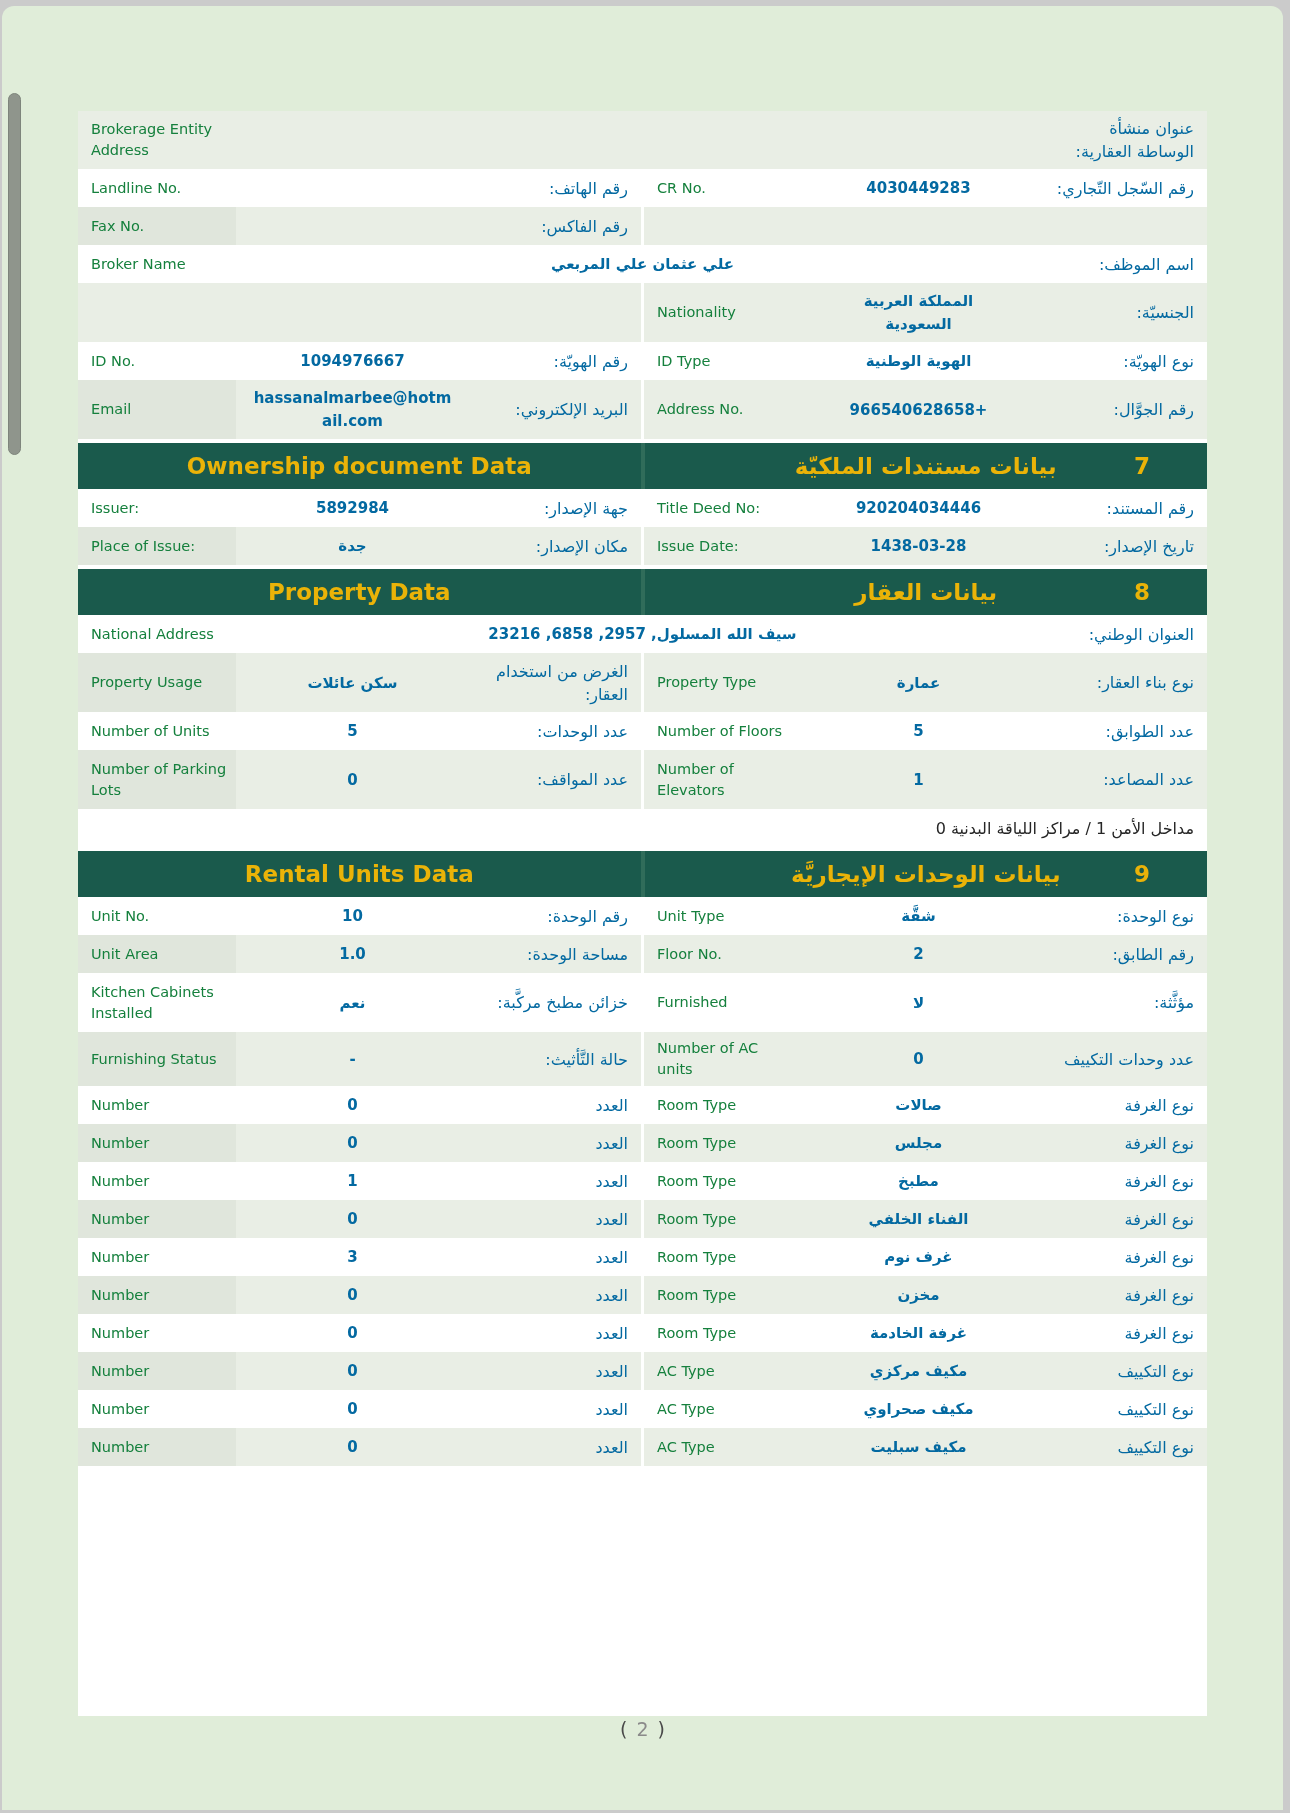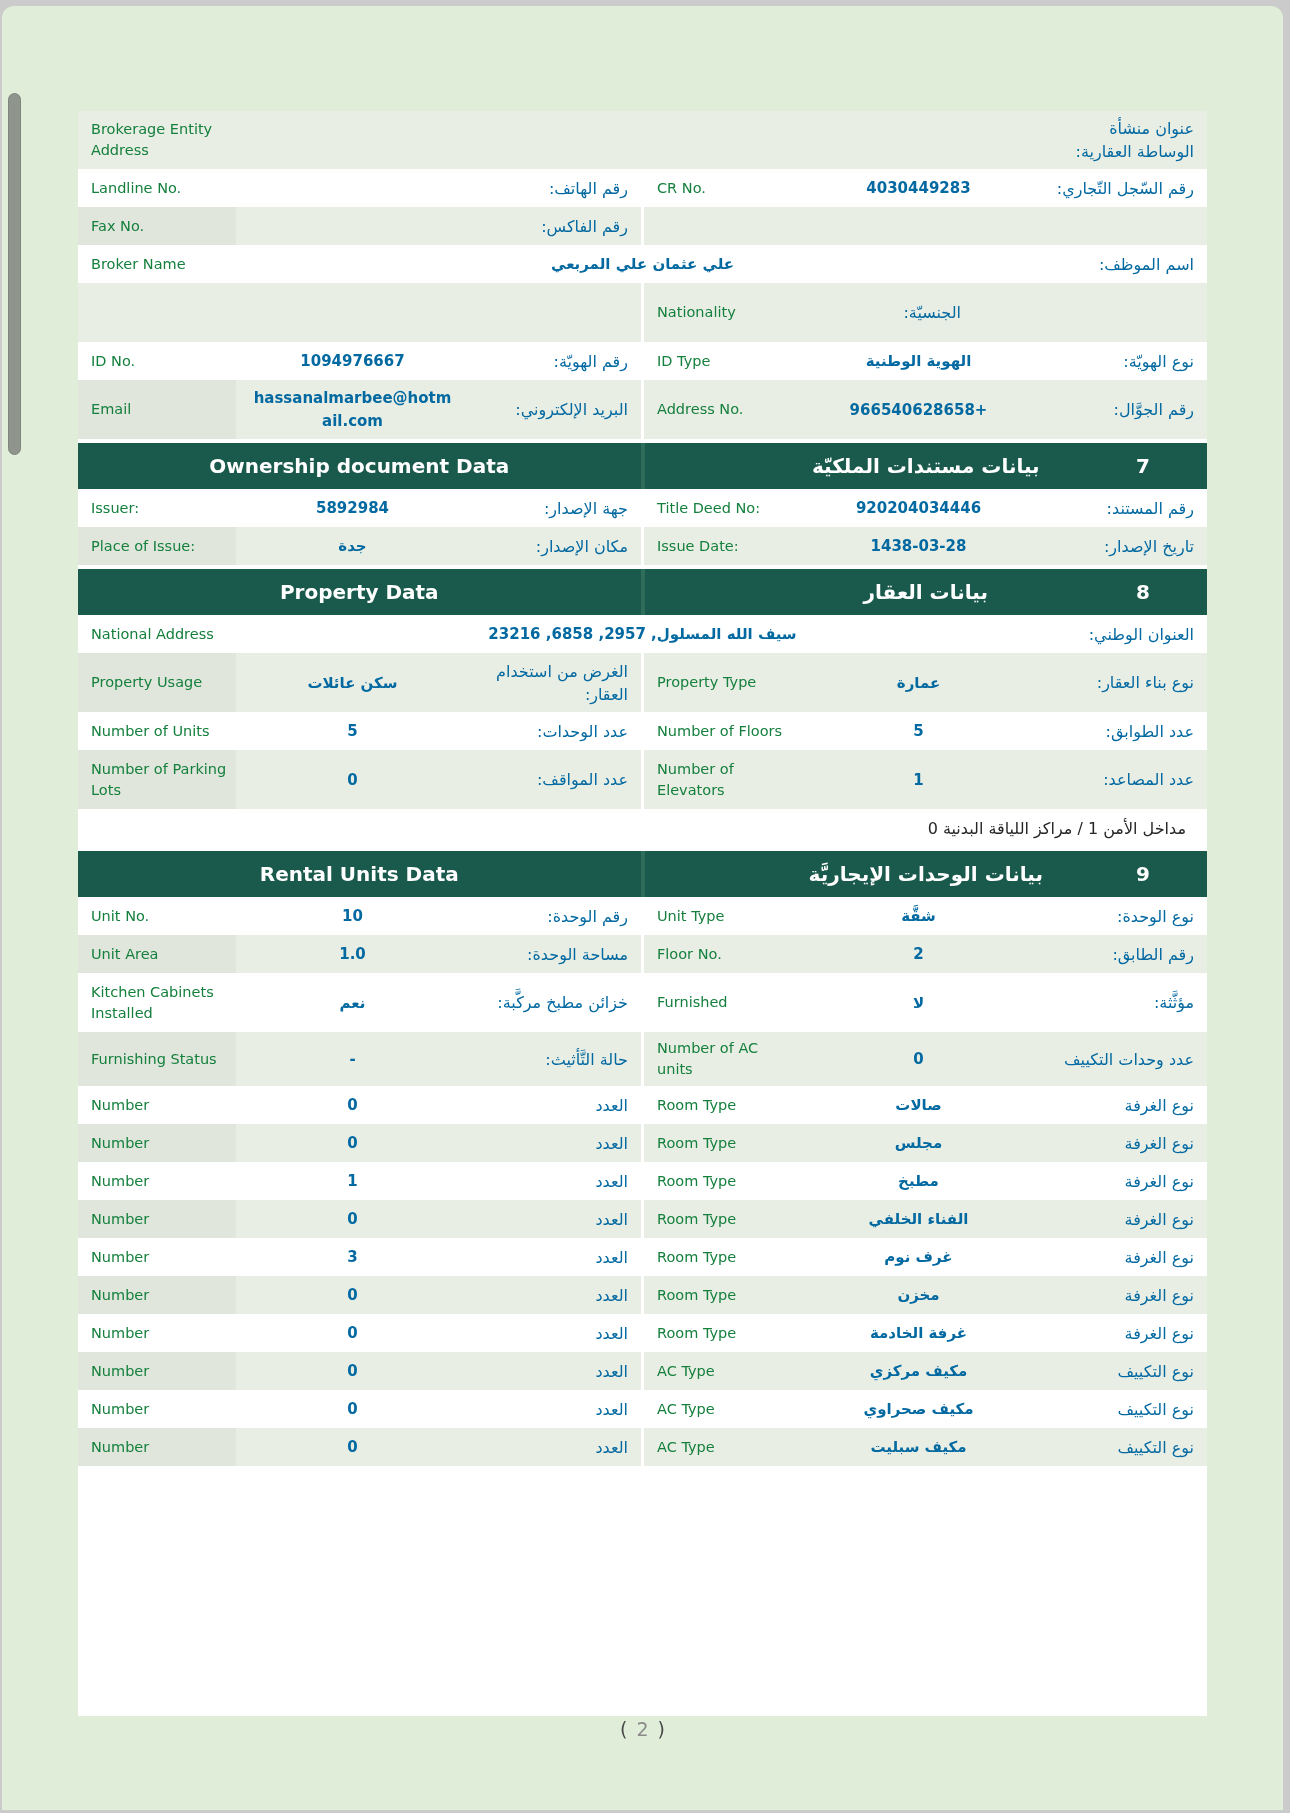--- a/index.html
+++ b/index.html
@@ -29,28 +29,28 @@
   .row.green .lhalf .cell-en{background:rgba(60,90,55,0.05);align-self:stretch;display:flex;align-items:center;}
   .cell-en{width:158px;flex:0 0 158px;box-sizing:border-box;padding:6px 4px 6px 13px;
     color:#15803d;font-size:14.5px;line-height:1.45;}
   .cell-val{flex:1 1 auto;text-align:center;font-weight:bold;color:#0369a1;
     font-size:15px;padding:5px 4px;line-height:1.5;min-width:0;}
   .cell-ar{width:172px;flex:0 0 172px;box-sizing:border-box;padding:6px 13px 6px 4px;
     text-align:right;direction:rtl;color:#0369a1;font-size:16px;line-height:1.45;}
   .full{display:flex;align-items:center;width:100%;}
   .full .cell-ar{width:158px;flex:0 0 158px;}
   .note-row{width:100%;display:flex;align-items:center;}
-  .note-text{width:100%;text-align:right;direction:rtl;padding:7px 21px;
+  .note-text{width:100%;text-align:right;direction:rtl;padding:7px 13px;
     color:#262626;font-size:16px;}
   .val-narrow{display:inline-block;max-width:132px;}
   .val-break{display:inline-block;max-width:205px;word-break:break-all;}
   
   .sec-header{display:flex;gap:4px;background:#306c5a;border-top:4px solid #ffffff;height:46px;}
   .sec-header .hcell{flex:1 1 0;background:#1a5a4c;display:flex;align-items:center;
-    justify-content:center;color:#ffffff;font-weight:bold;font-size:20px;position:relative;}
+    justify-content:center;color:#eab308;font-weight:bold;font-size:23px;position:relative;}
   .sec-header .h-right{direction:rtl;}
   .h-num{position:absolute;right:57px;top:50%;transform:translateY(-50%);font-weight:bold;}
   .white-tail{height:250px;background:#ffffff;}
   .footer{
     position:absolute;left:0;right:0;top:1712px;text-align:center;
     font-size:19px;color:#4a4a4a;
   }
   .footer .num{color:#8a8a8a;margin:0 9px;}
 </style>
 </head>
@@ -92,20 +92,21 @@
           <div class="full">
             <div class="cell-en">Broker Name</div>
             <div class="cell-val"><span dir="rtl">علي عثمان علي المربعي</span></div>
             <div class="cell-ar">اسم الموظف:</div>
           </div>
         </div>
         <div class="row green tall">
           <div class="half lhalf"></div>
           <div class="half rhalf">
             <div class="cell-en">Nationality</div>
+            <div class="cell-val"><span class="val-narrow" dir="rtl">المملكة العربية السعودية</span></div>
             <div class="cell-ar">الجنسيّة:</div>
           </div>
         </div>
         <div class="row white">
           <div class="half lhalf">
             <div class="cell-en">ID No.</div>
             <div class="cell-val"><span dir="rtl">1094976667</span></div>
             <div class="cell-ar">رقم الهويّة:</div>
           </div>
           <div class="half rhalf">

